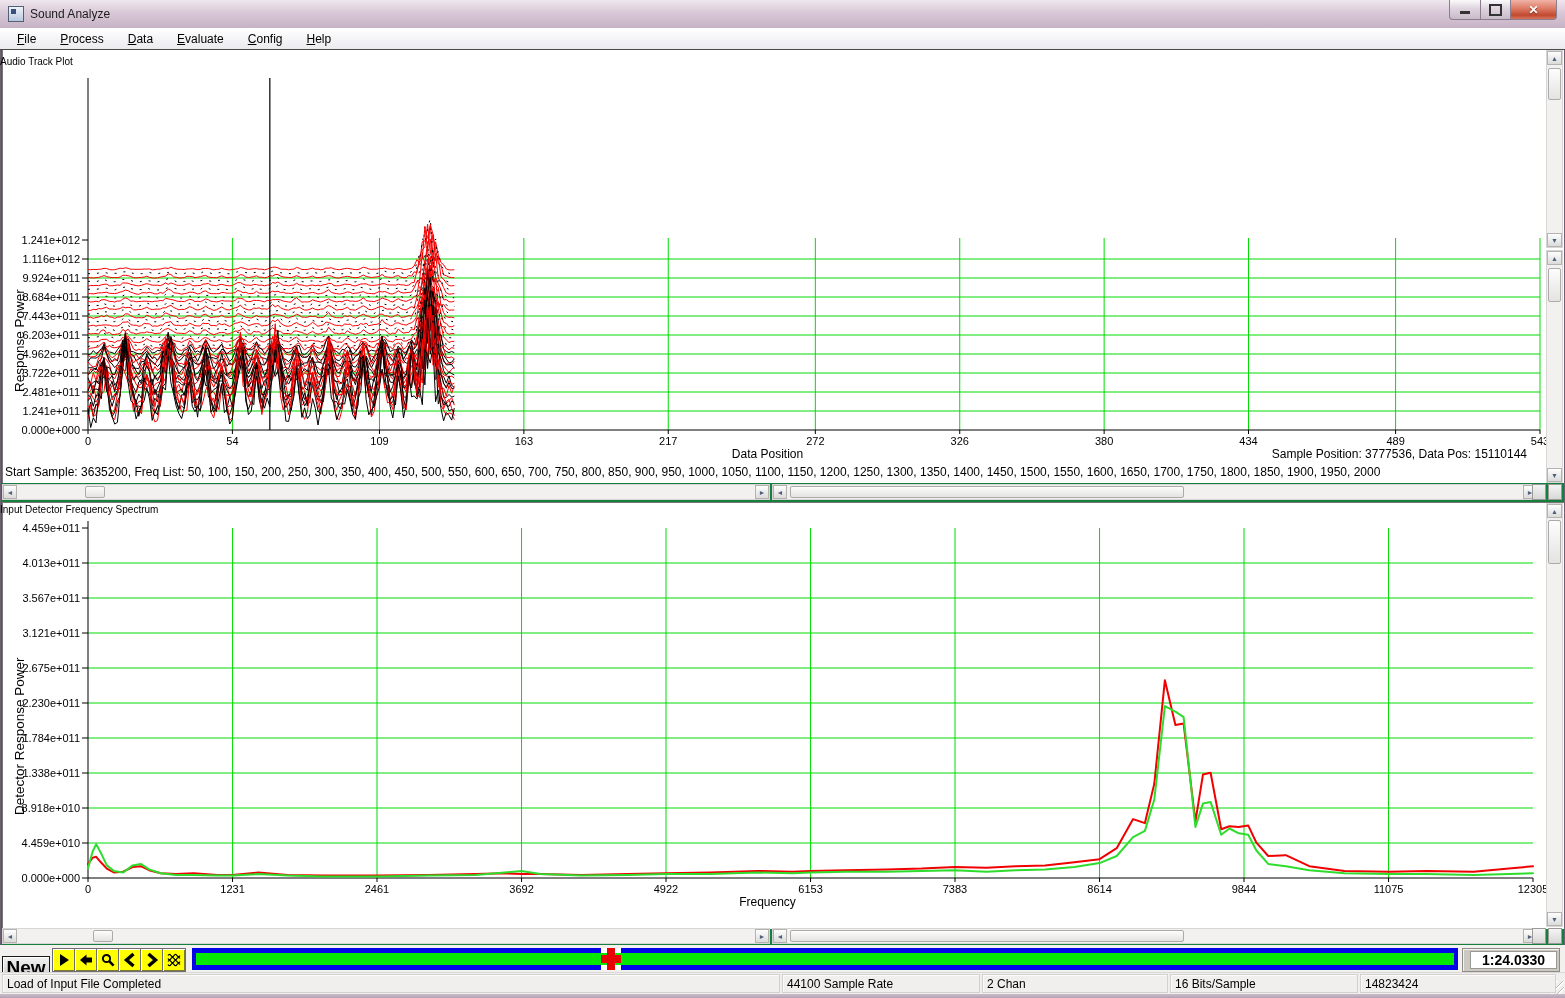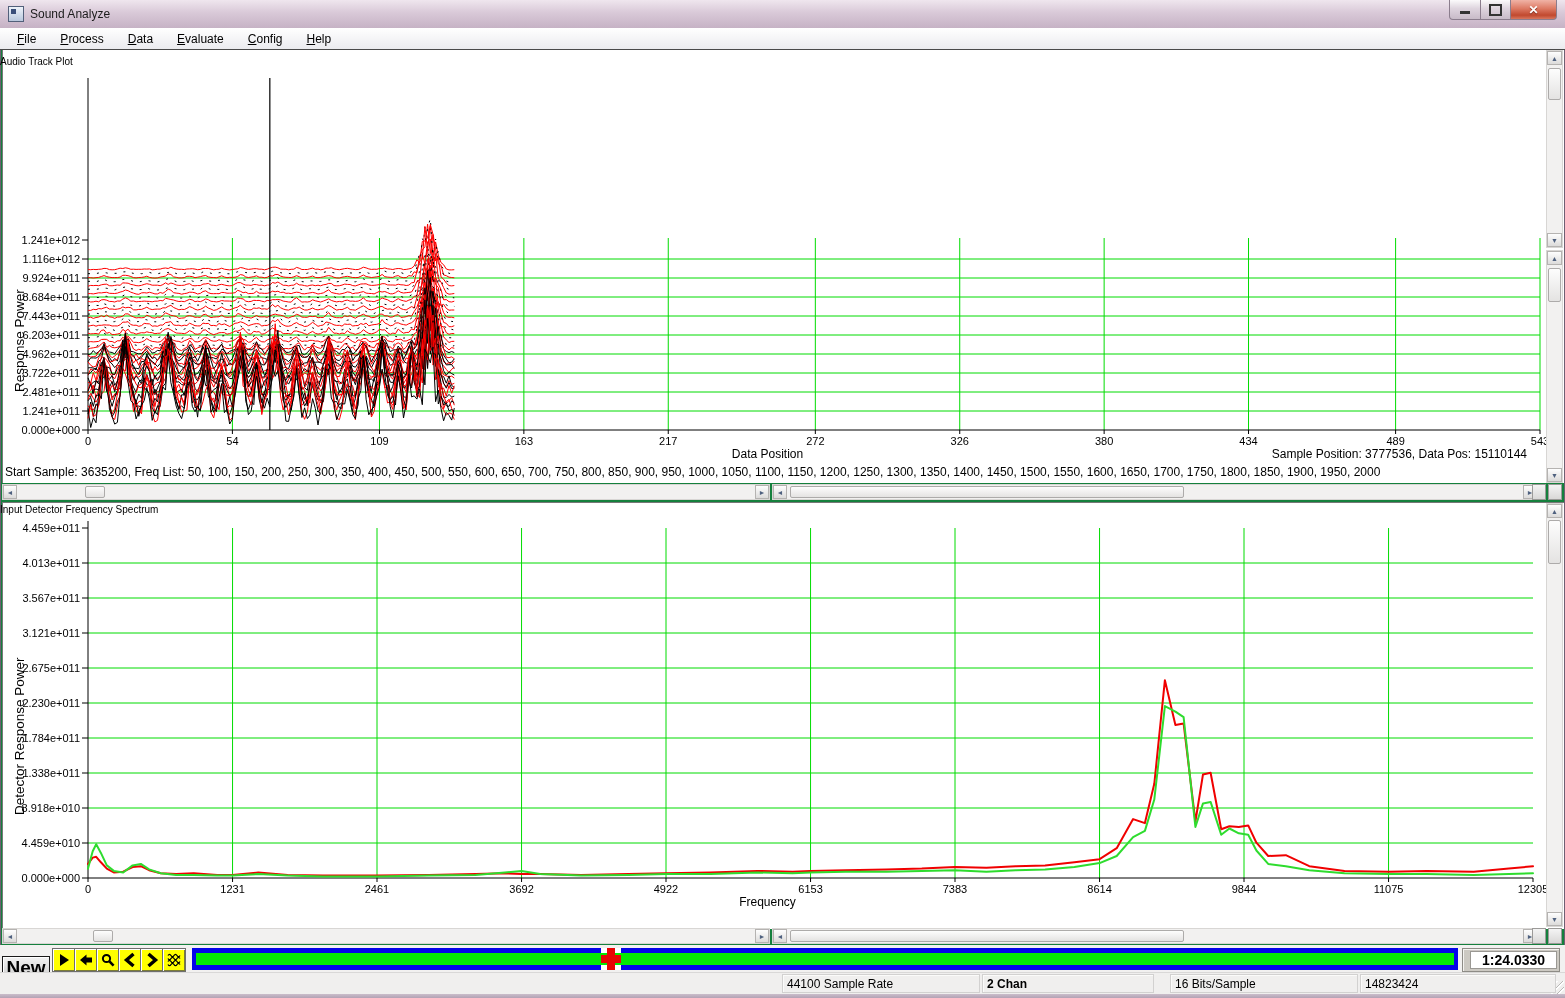--- a/index.html
+++ b/index.html
@@ -384,19 +384,20 @@
         <span class="hbar"></span>
       </div>
     </div>
     <div class="timebox">
       <div class="timefield">1:24.0330</div>
     </div>
   </div>
 
   <div class="statusbar" id="statusbar">
     <div class="grip"></div>
+  <div class="status-cell" style="left: 2px; width: 778px;">Load of Input File Completed</div>
       <div class="status-cell" style="left: 782px; width: 198px;">44100 Sample Rate</div>
-      <div class="status-cell" style="left: 982px; width: 172px; font-weight: bold;">2 Chan</div>
+      <div class="status-cell" style="left: 982px; width: 186px;">2 Chan</div>
       <div class="status-cell" style="left: 1170px; width: 188px;">16 Bits/Sample</div>
       <div class="status-cell" style="left: 1360px; width: 196px;">14823424</div>
     </div>
   <div class="bottom-edge"></div>
 </div>
 
 </body></html>

